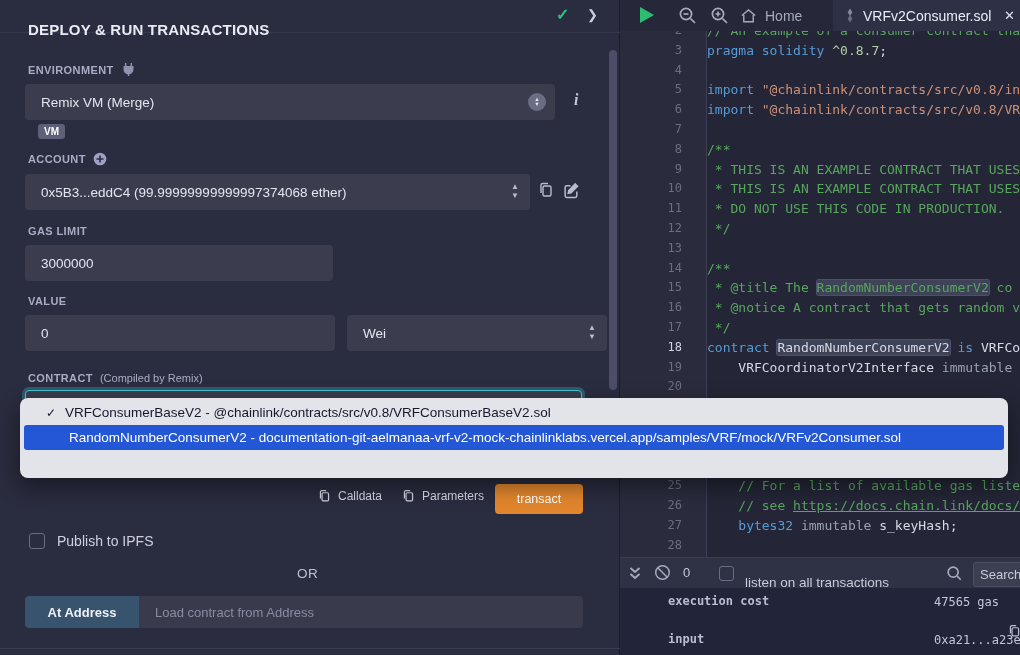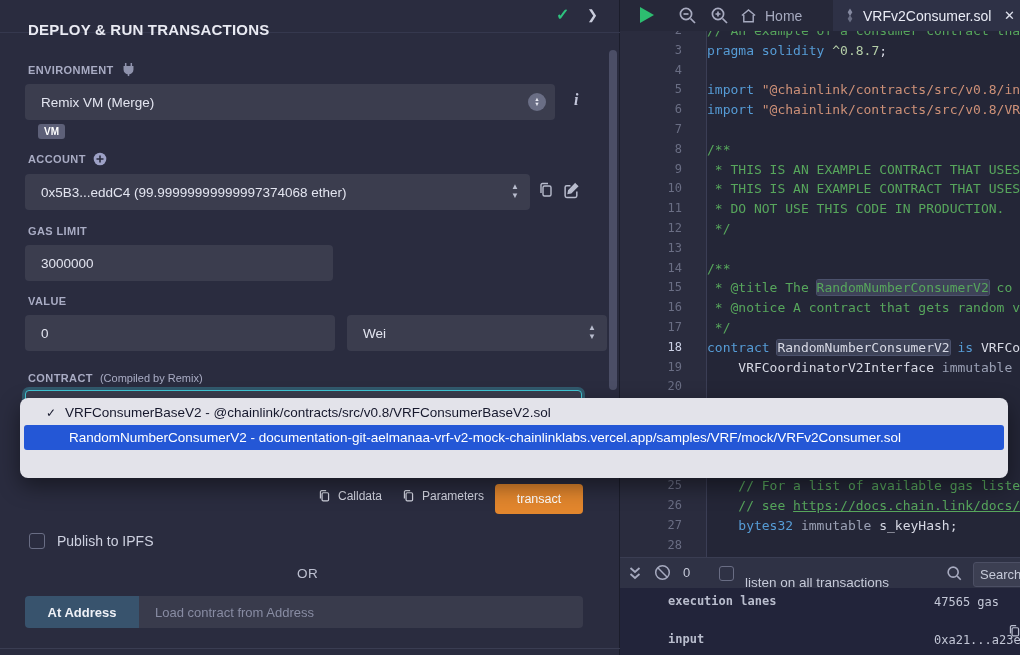--- a/index.html
+++ b/index.html
@@ -281,21 +281,21 @@
           <svg width="17" height="17" viewBox="0 0 19 19" fill="none" stroke="#a8abc0" stroke-width="1.8">
             <circle cx="8" cy="8" r="5.6"></circle>
               <path d="M12.5 12.5L16.5 16.5"></path>
           </svg>
         </span>
         <input id="search-input" placeholder="Search" style="">
       </div>
       <div id="terminal-content">
         <div id="terminal-rows">
             <div class="term-row">
-              <span class="term-label">execution lanes</span>
+              <span class="term-label">execution cost</span>
               <span class="term-value">47565 gas</span>
             </div>
             <div class="term-row">
               <span class="term-label">input</span>
               <span class="term-value">0xa21...a23e4</span>
             </div>
           </div>
         <span style="position:absolute;left:388px;top:36px;">
           <svg width="13" height="14" viewBox="0 0 16 16" fill="none" stroke="#b9bdcd" stroke-width="1.5">
             <rect x="5" y="4" width="8" height="10" rx="1.5"></rect>

